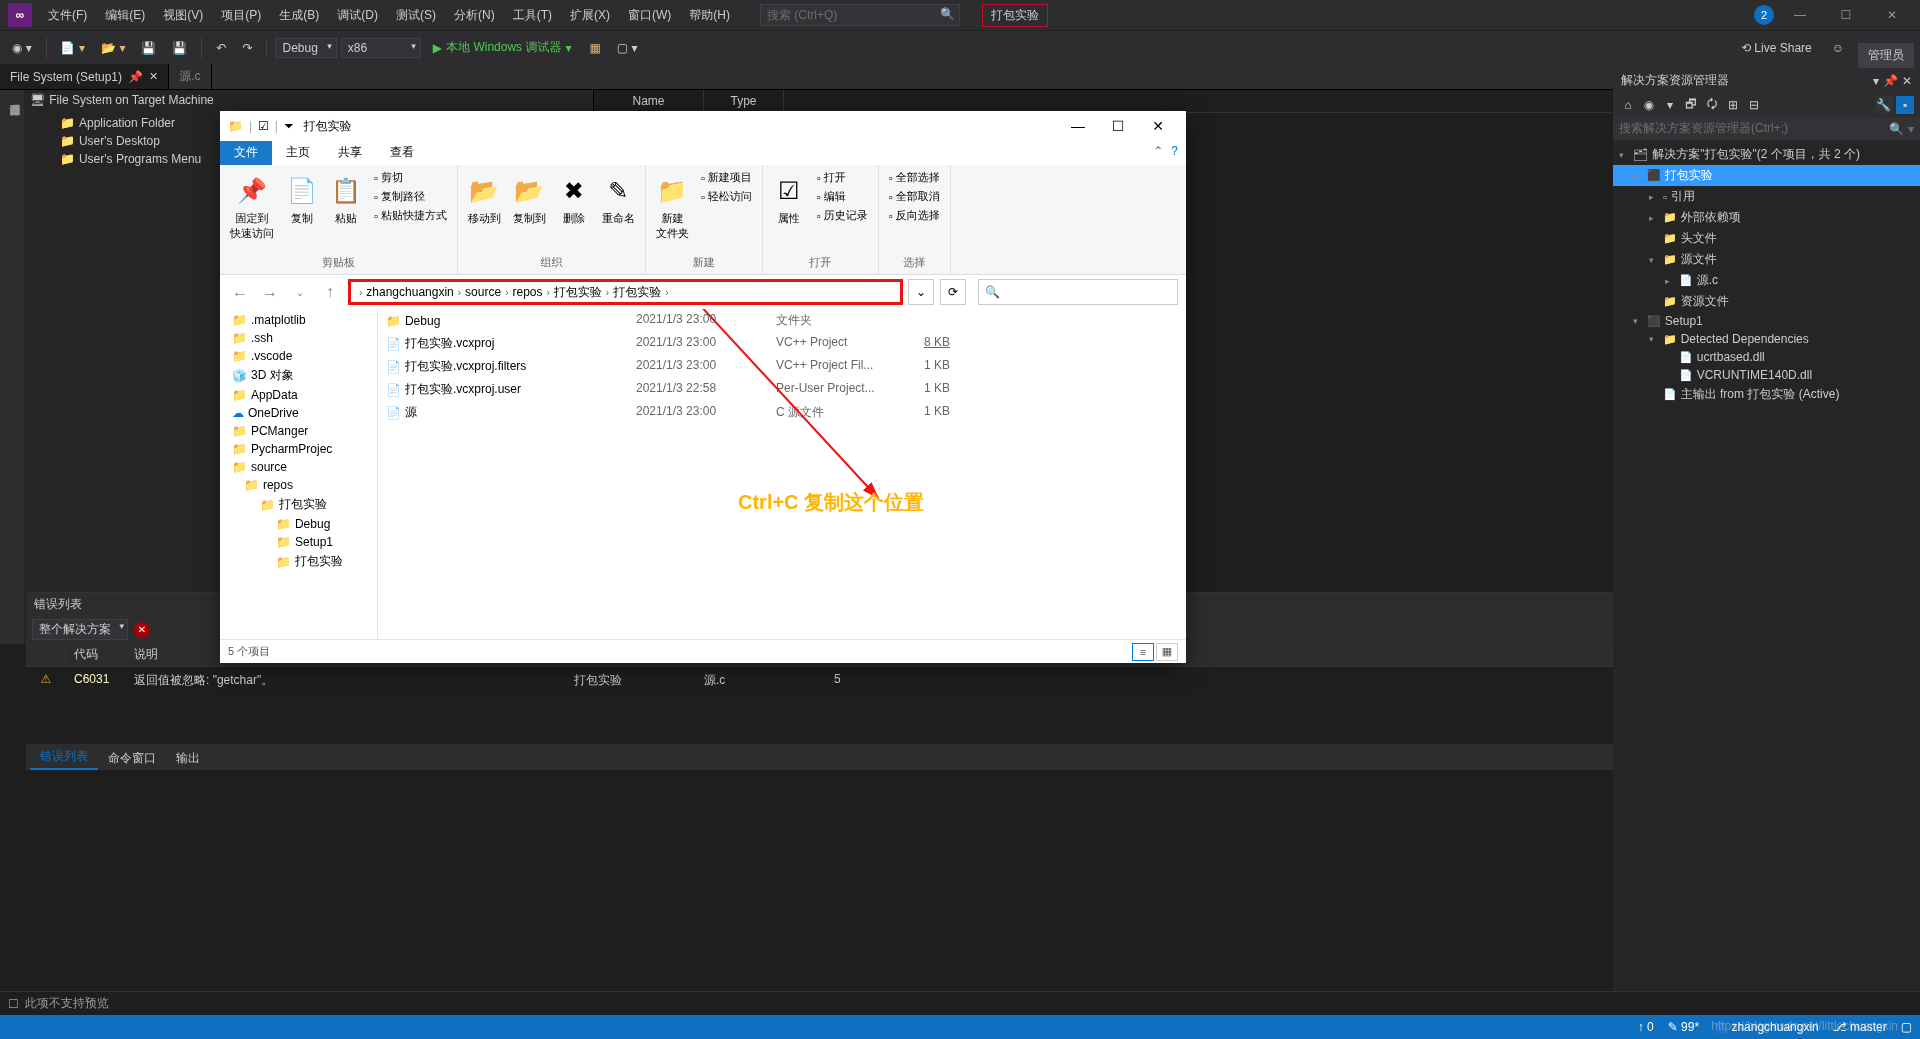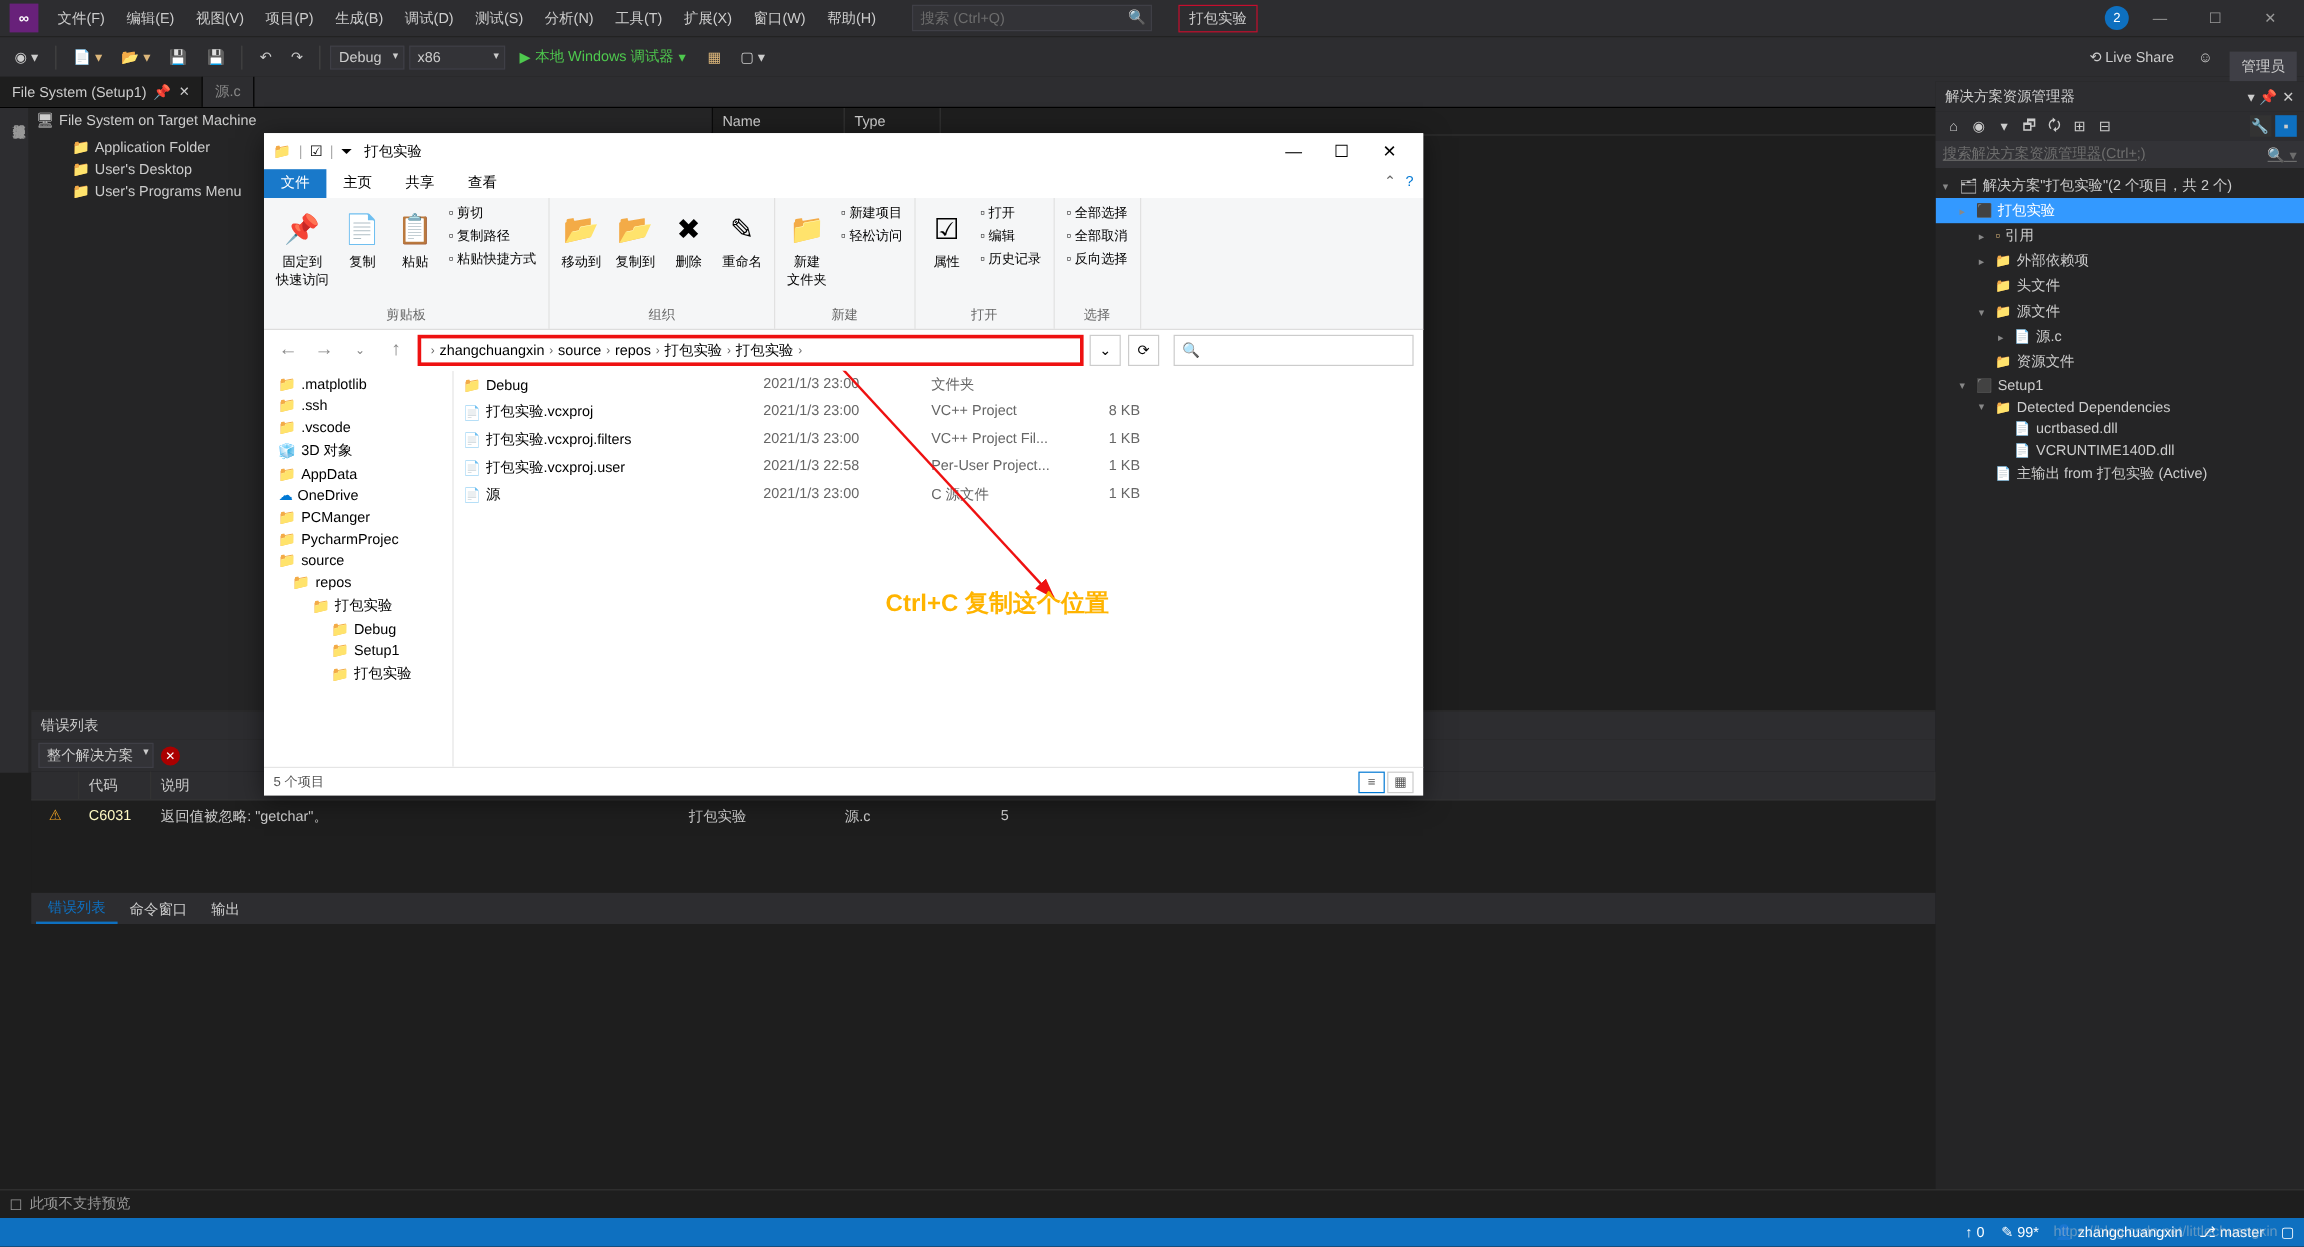--- a/index.html
+++ b/index.html
@@ -38,21 +38,21 @@
     .main-area { display: flex; height: 554px; }
     .side-strip { width: 24px; background: #2d2d30; writing-mode: vertical-rl; text-orientation: upright; padding: 6px 2px; display:flex;flex-direction:column;gap:12px;color:#999;font-size:11px; }
     .fs-panel { flex: 0 0 570px; background: #252526; border-right: 1px solid #000; }
     .fs-header { padding: 3px 6px; background: #252526; display: flex; align-items: center; gap: 4px; }
     .fs-tree { padding: 4px 0; font-size: 12px; }
     .fs-tree .node { padding: 2px 6px 2px 18px; display: flex; align-items: center; gap: 4px; }
     .fs-tree .node.child { padding-left: 36px; }
     .folder-icon { color: #dcb67a; }
     .file-list-panel { flex: 1; background: #1e1e1e; }
     .list-header { display: flex; border-bottom: 1px solid #333; }
-    .list-header .col { padding: 4px 8px; border-right: 1px solid #333; }
+    .list-header .col { padding: 4px 8px; border-right: 1px solid #333; text-align: center; }
     
     
     .explorer { position: absolute; left: 220px; top: 111px; width: 966px; height: 552px; background: #fff; color: #000; box-shadow: 0 4px 20px rgba(0,0,0,0.5); display: flex; flex-direction: column; z-index: 10; }
     .exp-titlebar { height: 30px; display: flex; align-items: center; padding: 0 8px; background: #fff; }
     .exp-titlebar .sep { margin: 0 6px; color: #aaa; }
     .exp-titlebar .right { margin-left: auto; display: flex; }
     .exp-titlebar .wbtn { width: 40px; height: 28px; display: flex; align-items: center; justify-content: center; font-size: 14px; }
     .exp-tabs { height: 24px; display: flex; background: #fff; }
     .exp-tab { padding: 3px 14px; font-size: 12px; }
     .exp-tab.active { background: #1979ca; color: #fff; }
@@ -98,21 +98,21 @@
     .exp-status { height: 24px; border-top: 1px solid #e5e5e5; display: flex; align-items: center; padding: 0 8px; font-size: 11px; color: #555; }
     .exp-status .right { margin-left: auto; display: flex; gap: 2px; }
     .exp-status .view-btn { width: 22px; height: 18px; border: 1px solid #ccc; display:flex;align-items:center;justify-content:center;}
     
     
     .sln-explorer { position: absolute; right: 0; top: 68px; width: 307px; bottom: 30px; background: #252526; display: flex; flex-direction: column; }
     .sln-title { background: #2d2d30; padding: 4px 8px; display: flex; align-items: center; }
     .sln-title .right { margin-left: auto; display:flex; gap:4px; }
     .sln-toolbar { background: #2d2d30; padding: 3px 6px; display: flex; gap: 3px; align-items: center; }
     .sln-toolbar .ico { width: 18px; height: 18px; display:flex;align-items:center;justify-content:center; color:#ccc; font-size:12px;}
-    .sln-search { background: #333337; padding: 3px 6px; display: flex; align-items: center; color: #6d6d6d; text-decoration: underline; }
+    .sln-search { background: #333337; padding: 3px 6px; display: flex; align-items: center; color: #6d6d6d; }
     .sln-tree { flex: 1; padding: 4px 0; font-size: 12px; overflow: auto; }
     .sln-tree .snode { padding: 2px 4px; display: flex; align-items: center; gap: 4px; }
     .sln-tree .snode.selected { background: #3399ff; color: #fff; }
     .sln-tree .l0 { padding-left: 6px; }
     .sln-tree .l1 { padding-left: 20px; }
     .sln-tree .l2 { padding-left: 36px; }
     .sln-tree .l3 { padding-left: 52px; }
     .sln-tree .expander { width:10px; font-size:9px; color:#888;}
     .sln-tree .ficon { color:#dcb67a; font-size:11px;}
     
@@ -580,21 +580,21 @@
             <div class="lcell" style="width:120px;color:#666;">文件夹</div>
             <div class="lcell" style="width:70px;text-align:right;color:#666;"></div>
           </div>
           <div class="lrow">
             <div class="lcell fname" style="width:250px;">
               <span style="color:#ffd667;">📄</span>
               <span>打包实验.vcxproj</span>
             </div>
             <div class="lcell" style="width:140px;color:#666;">2021/1/3 23:00</div>
             <div class="lcell" style="width:120px;color:#666;">VC++ Project</div>
-            <div class="lcell" style="width:70px;text-align:right;color:#666;">8 KB</div>
+            <div class="lcell" style="width:70px;text-align:right;color:#666;text-decoration:underline;">8 KB</div>
           </div>
           <div class="lrow">
             <div class="lcell fname" style="width:250px;">
               <span style="color:#ffd667;">📄</span>
               <span>打包实验.vcxproj.filters</span>
             </div>
             <div class="lcell" style="width:140px;color:#666;">2021/1/3 23:00</div>
             <div class="lcell" style="width:120px;color:#666;">VC++ Project Fil...</div>
             <div class="lcell" style="width:70px;text-align:right;color:#666;">1 KB</div>
           </div>

